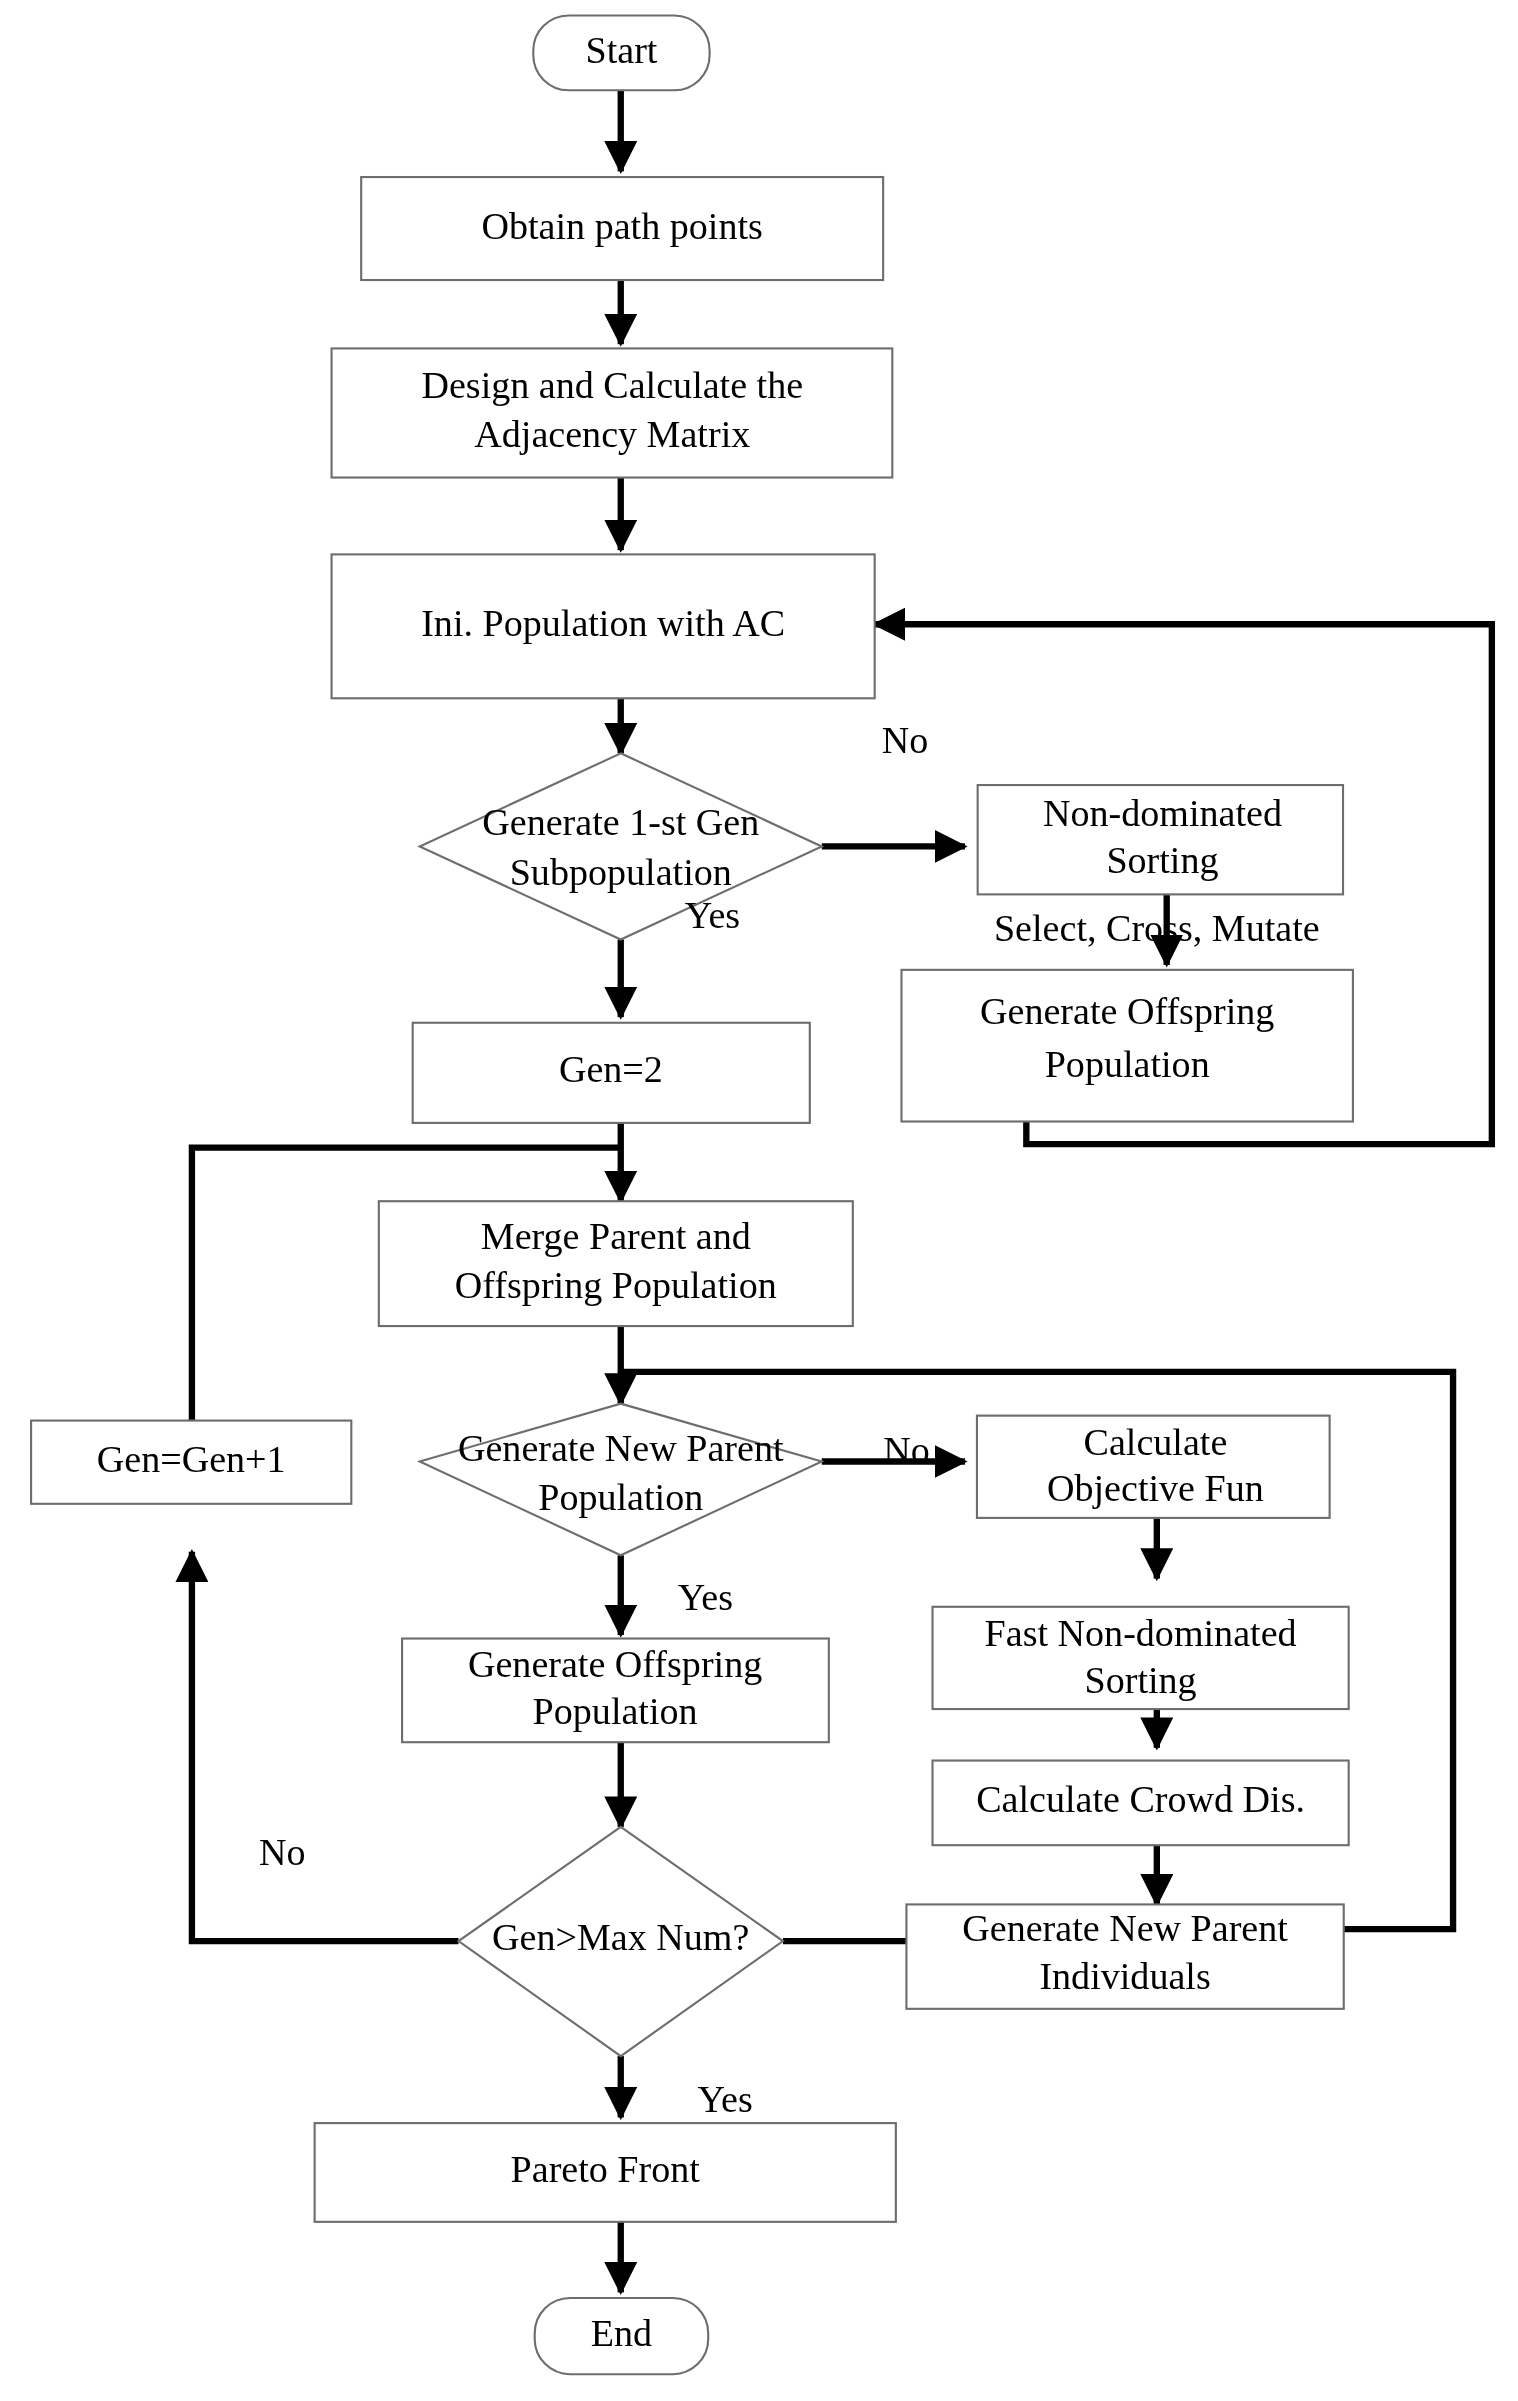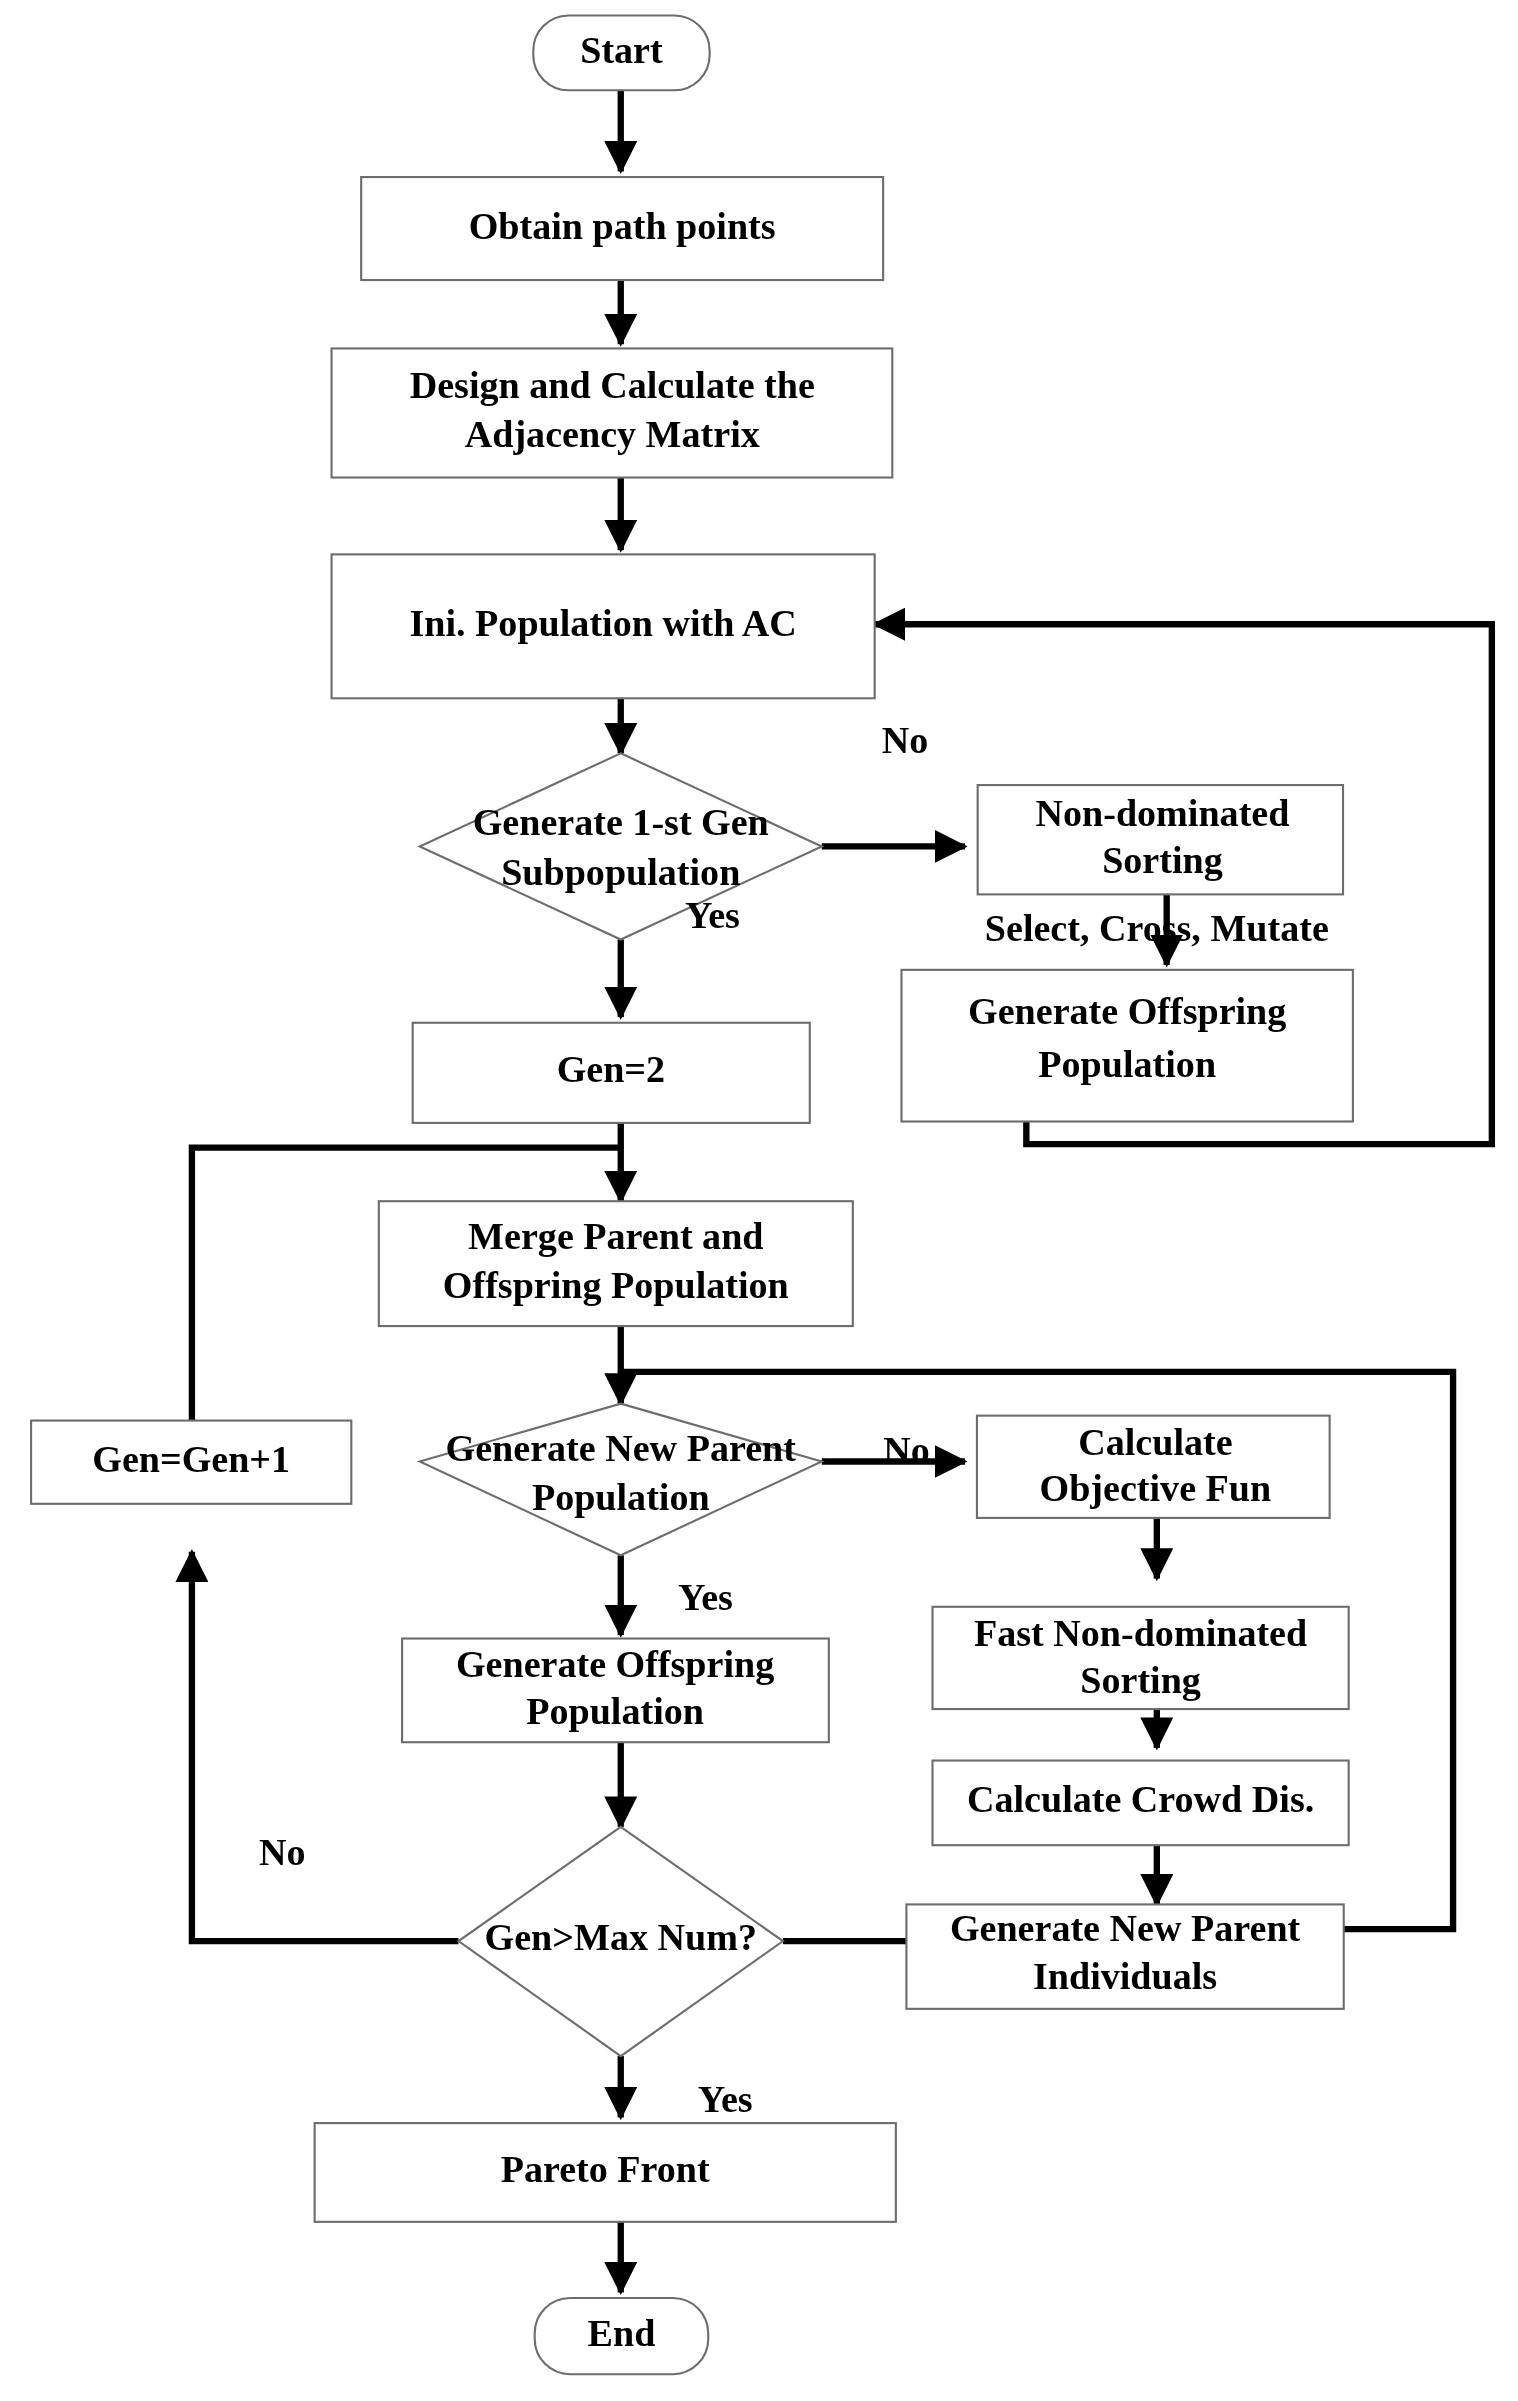--- a/index.html
+++ b/index.html
@@ -1,18 +1,18 @@
 <!DOCTYPE html>
 <html style="font-size:11.3px"><head>
 <meta charset="utf-8">
 <style>
   html,body{margin:0;padding:0;background:#ffffff;}
   body{width:1518px;height:2401px;overflow:hidden;
        font-family:"Liberation Serif","DejaVu Serif",serif;}
-  #stage{position:relative;width:1518px;height:2401px;background:#fff;font-weight:bold;}
+  #stage{position:relative;width:1518px;height:2401px;background:#fff;}
   svg#flow{position:absolute;left:0;top:0;width:1518px;height:2401px;}
   .node-rect{fill:#ffffff;stroke:#6d6d6d;stroke-width:3;}
   .node-diamond{fill:#ffffff;stroke:#6d6d6d;stroke-width:3;}
   .node-term{fill:#ffffff;stroke:#6d6d6d;stroke-width:3;}
   .edge{stroke:#000000;stroke-width:9;fill:none;stroke-linecap:butt;}
   .nlabel{font-family:"Liberation Serif","DejaVu Serif",serif;
           font-size:54px;fill:#000;text-anchor:middle;dominant-baseline:middle;}
   .elabel{font-family:"Liberation Serif","DejaVu Serif",serif;
           font-size:54px;fill:#000;text-anchor:middle;dominant-baseline:middle;}
 </style>

